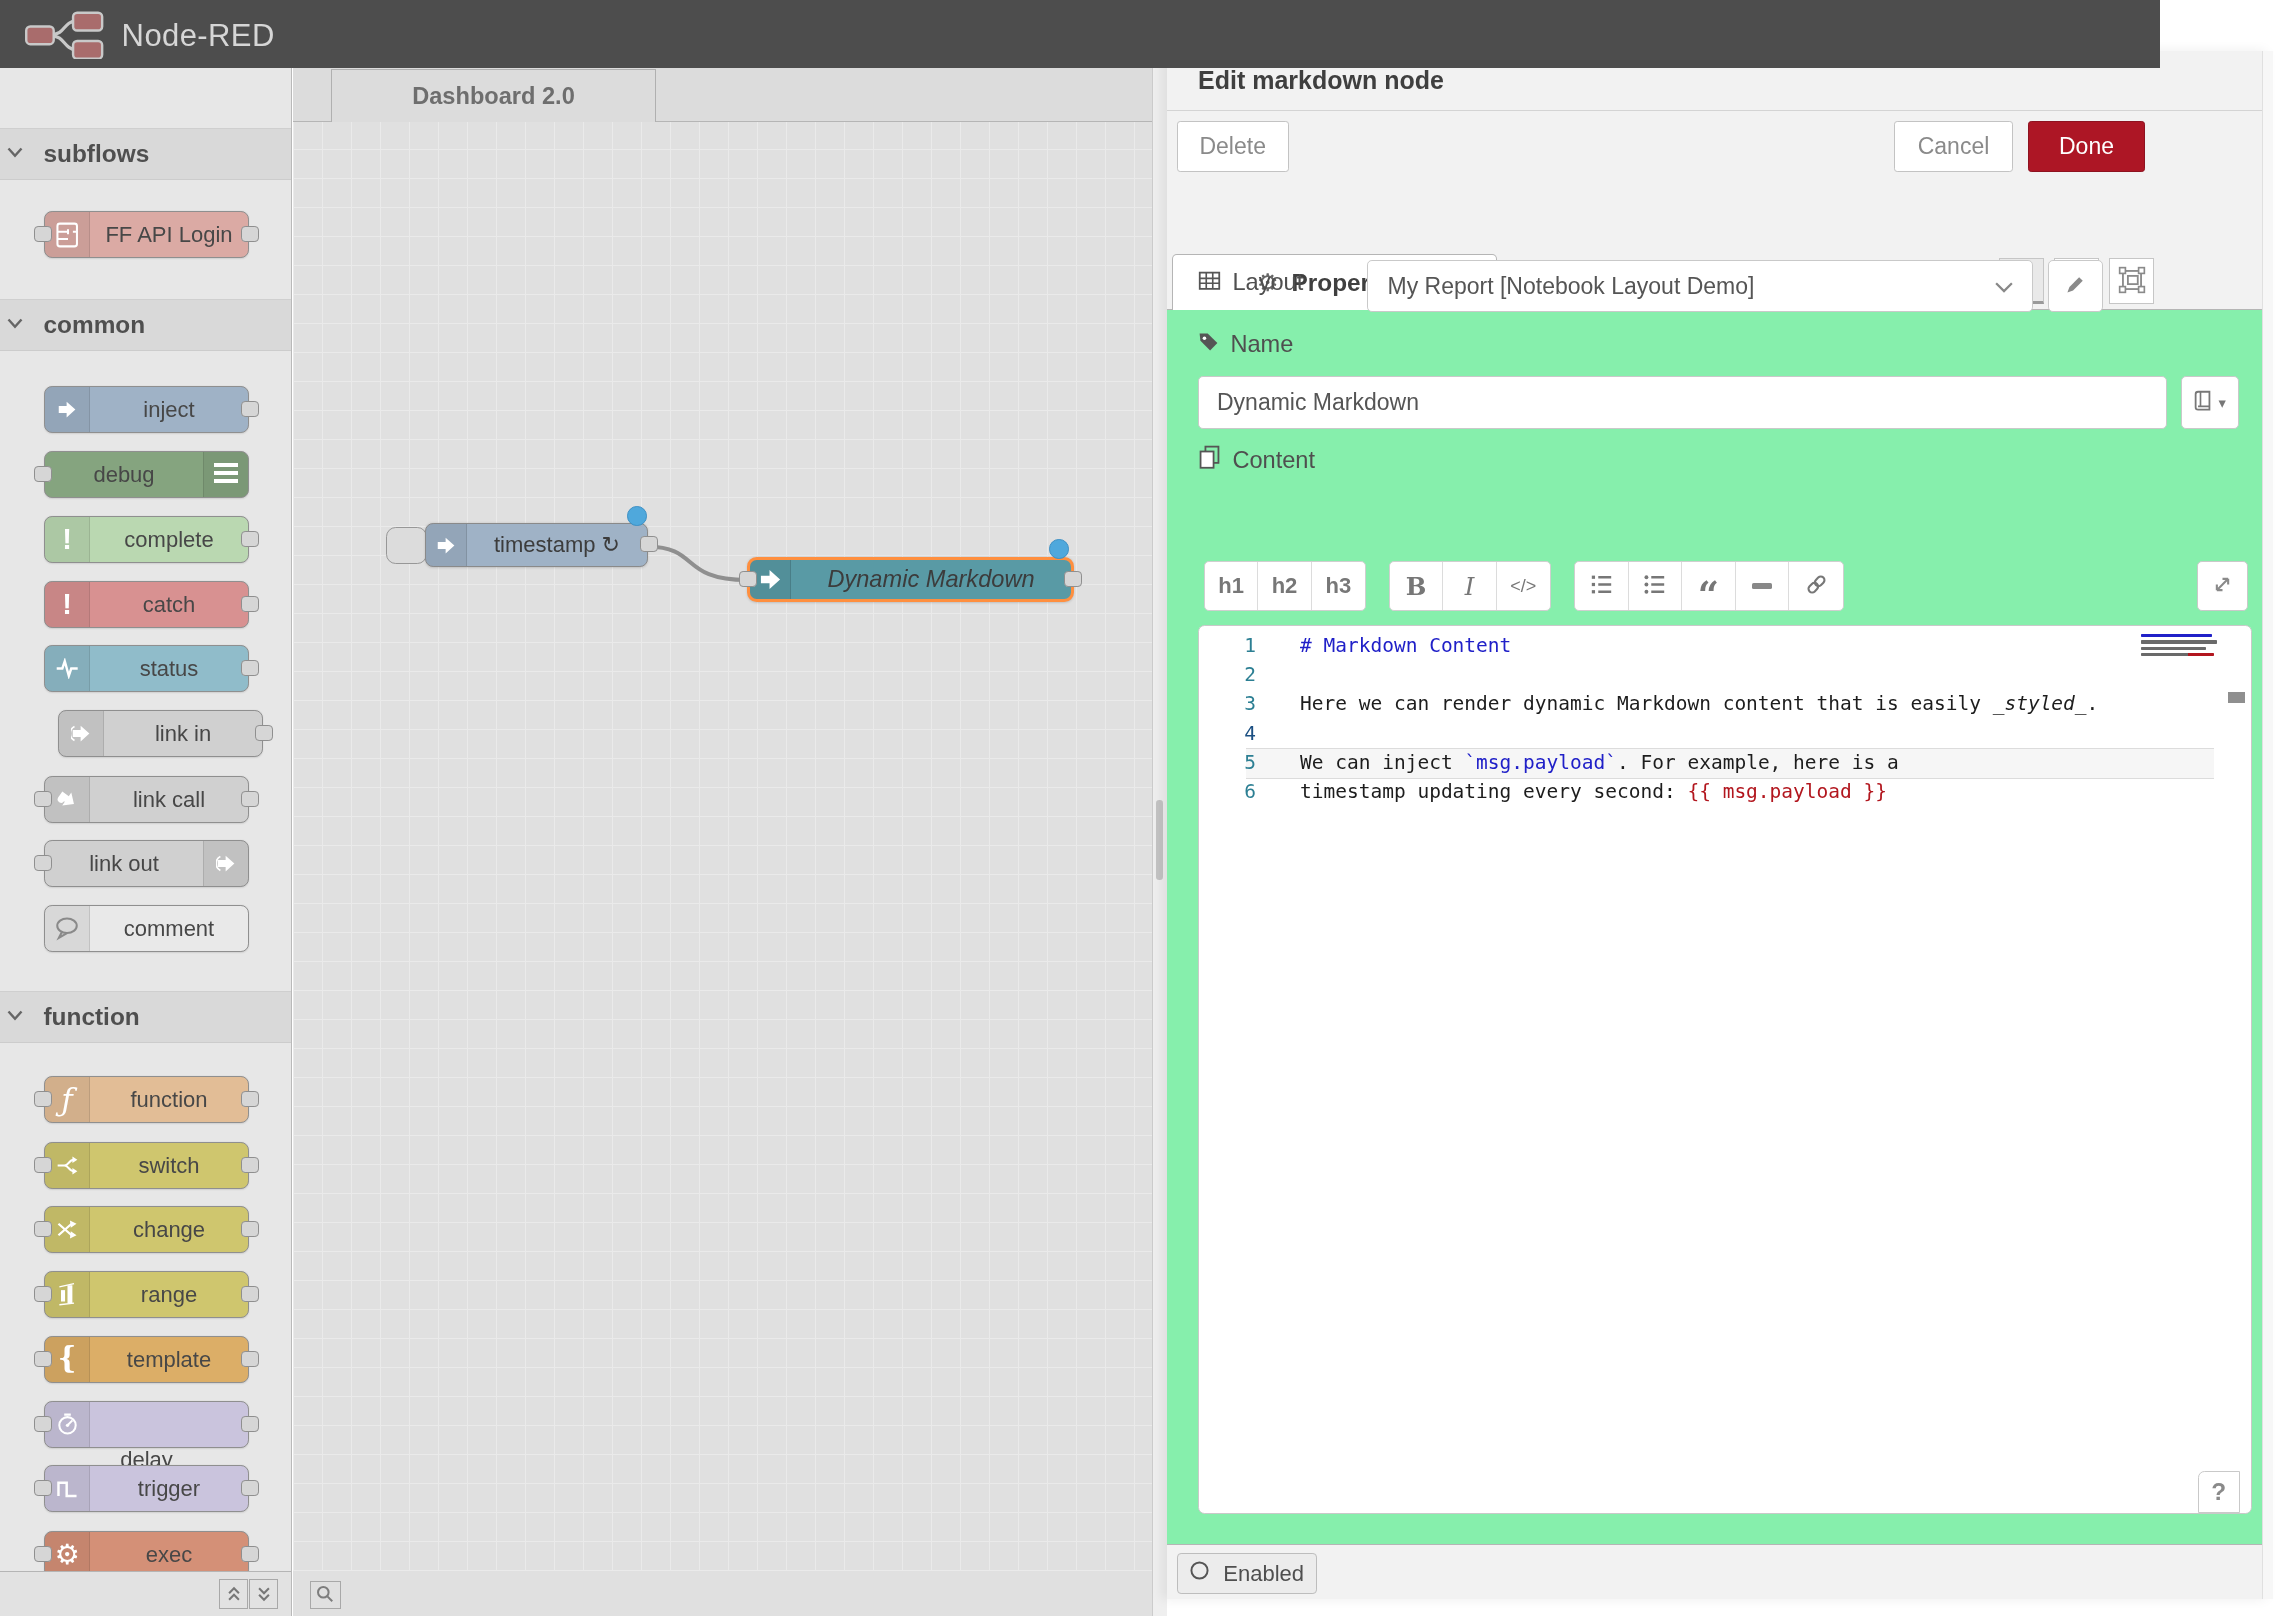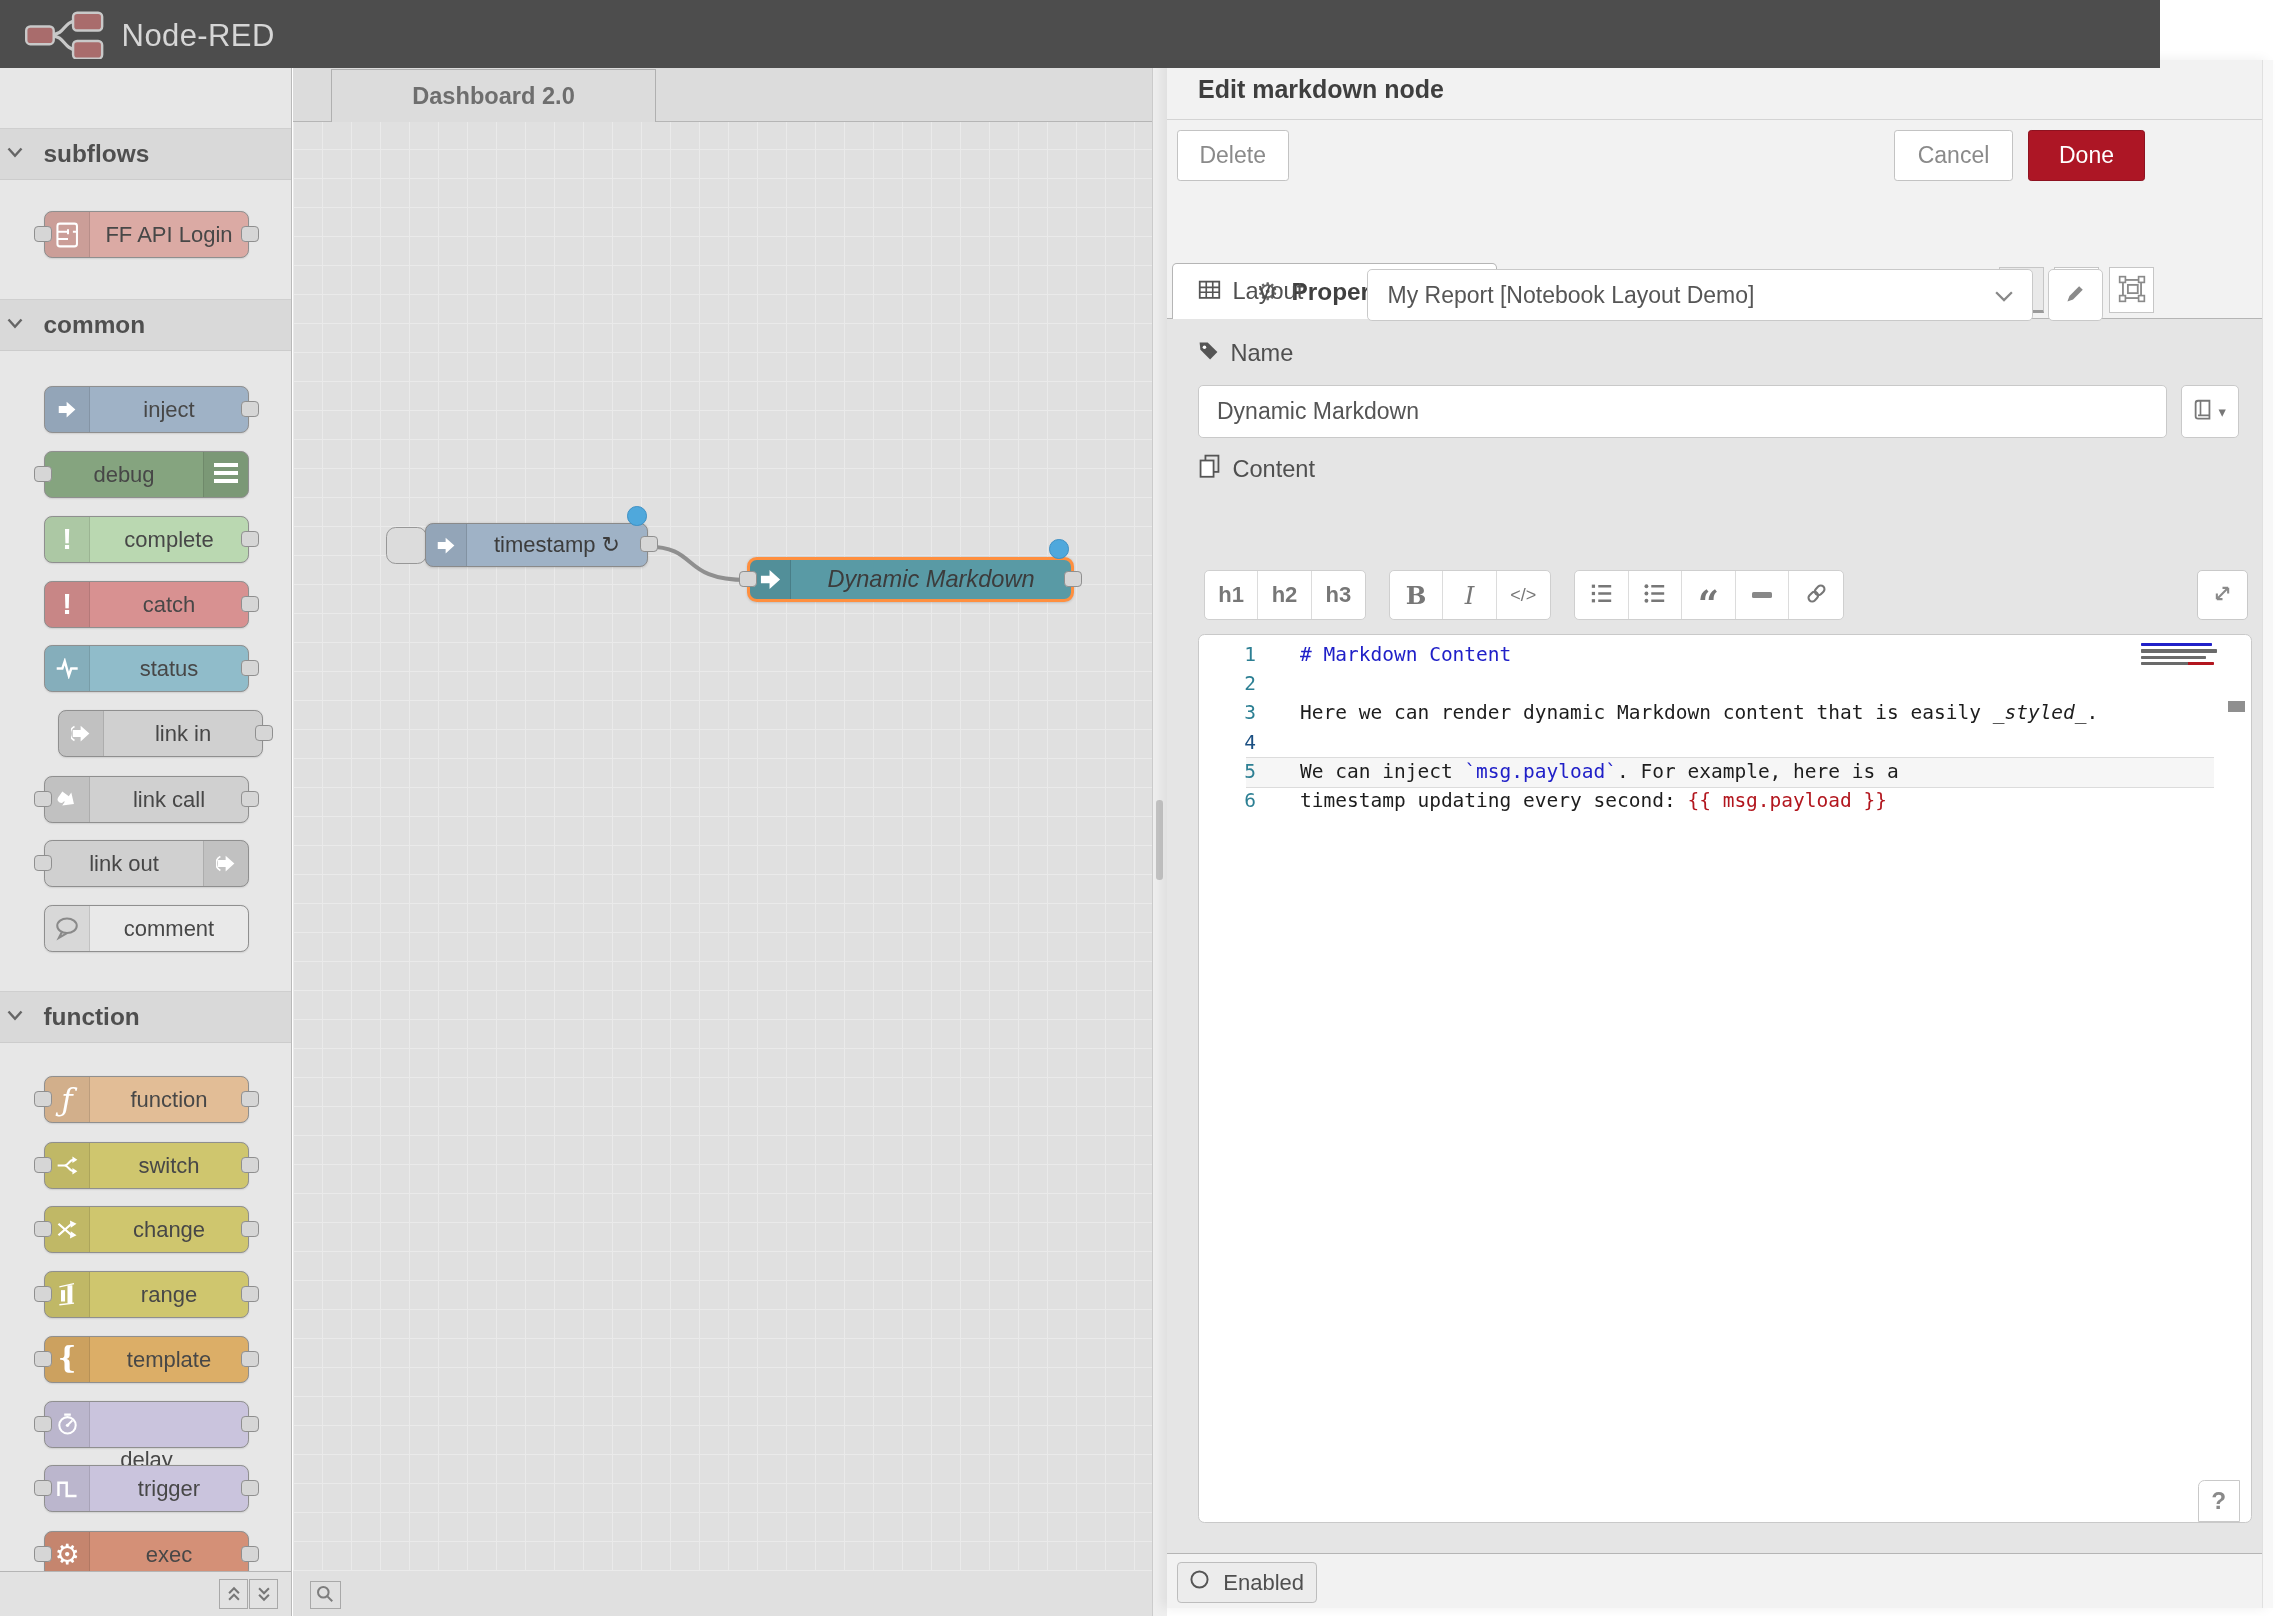--- a/index.html
+++ b/index.html
@@ -45,21 +45,21 @@
   .cnode.selected{border:3.2px solid #ff8f3f;border-radius:9.7px}
   .marker{position:absolute;width:19.5px;height:19.5px;border-radius:50%;background:#4fa8dc;border:1.6px solid #3b8fc4;z-index:5}
   .injbtn{position:absolute;width:41px;height:37px;background:#dcdcdc;border:1.6px solid #979797;border-radius:9.7px;cursor:pointer}
   .zoombtn{position:absolute;width:31px;height:28px;border:0.8px solid #a8a8a8;background:#e0e0e0;display:flex;align-items:center;justify-content:center;cursor:pointer}
 
   
   .divider{position:absolute;left:1152px;top:68px;width:15.4px;height:1548px;background:#efefef;border-left:0.8px solid #cccccc;z-index:25;cursor:col-resize}
   .divider .thumb{position:absolute;left:3.2px;top:732px;width:6.5px;height:80px;background:#c4c4c4;border-radius:3.2px}
 
   
-  .panel{position:absolute;left:1167px;top:60px;width:1106px;height:1548px;background:#e5e5e5;z-index:30;box-shadow:-6.5px 0 11.4px rgba(0,0,0,.07)}
+  .panel{position:absolute;left:1167px;top:51px;width:1106px;height:1548px;background:#86efac;z-index:30;box-shadow:-6.5px 0 11.4px rgba(0,0,0,.07)}
   .ph-title{position:absolute;left:0;top:0;width:100%;height:60px;background:#f2f2f2;border-bottom:0.8px solid #d4d4d4;display:flex;align-items:center;padding-left:31px;font-size:25px;font-weight:bold;color:#3f3f3f}
   .ph-btns{position:absolute;left:0;top:60px;width:100%;height:67px;background:#f2f2f2}
   .btn{display:flex;align-items:center;justify-content:center;font-size:23px;border-radius:3.2px;cursor:pointer}
   .btn-plain{background:#fff;border:0.8px solid #c3c3c3;color:#8a8a8a}
   .btn-red{background:#ad1625;border:0.8px solid #8e1220;color:#fff}
   .tabrow{position:absolute;left:0;top:127px;width:100%;height:132px;background:#f2f2f2;border-bottom:0.8px solid #b5b5b5}
   .proptab{position:absolute;left:4.9px;top:76px;width:325px;height:56px;background:#fff;border:0.8px solid #b5b5b5;border-bottom:none;border-radius:4.9px 4.9px 0 0;display:flex;align-items:center;justify-content:center;gap:13px;font-size:24.4px;font-weight:bold;color:#3f3f3f;cursor:pointer}
   .tr-icobtn{position:absolute;top:80px;width:45px;height:46px;background:#fff;border:0.8px solid #c6c6c6;display:flex;align-items:center;justify-content:center;cursor:pointer}
   .tr-icobtn.active{background:#e9e9e9;border-bottom:3.2px solid #9a9a9a}
   .flabel{position:absolute;display:flex;align-items:center;gap:11.4px;font-size:23.6px;color:#4f4f4f}

